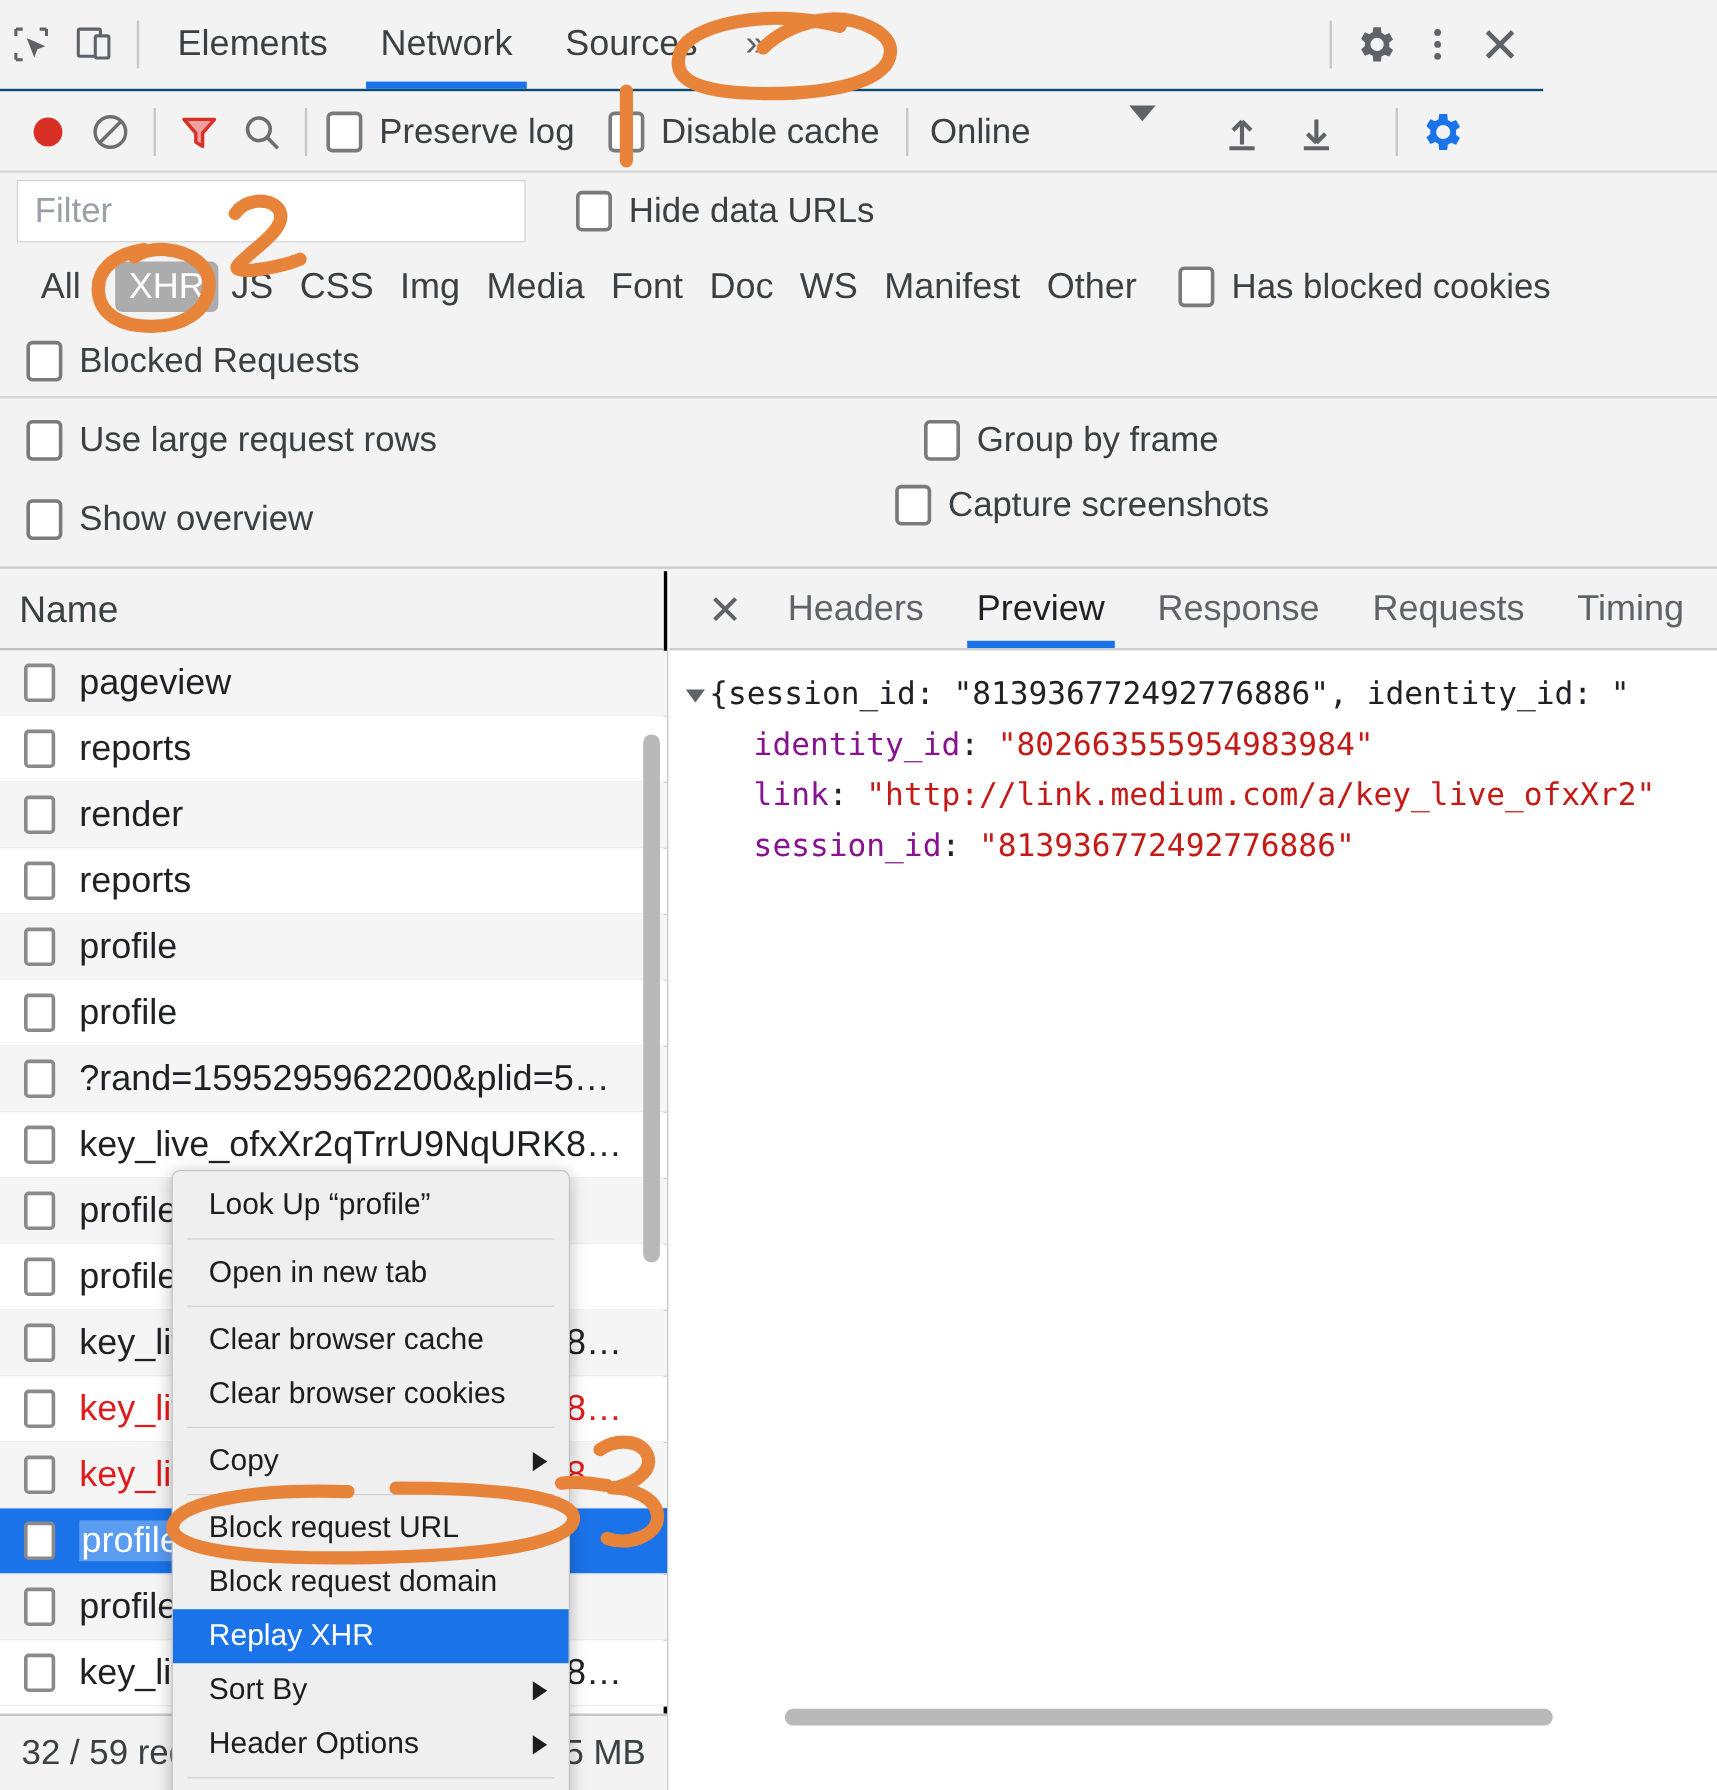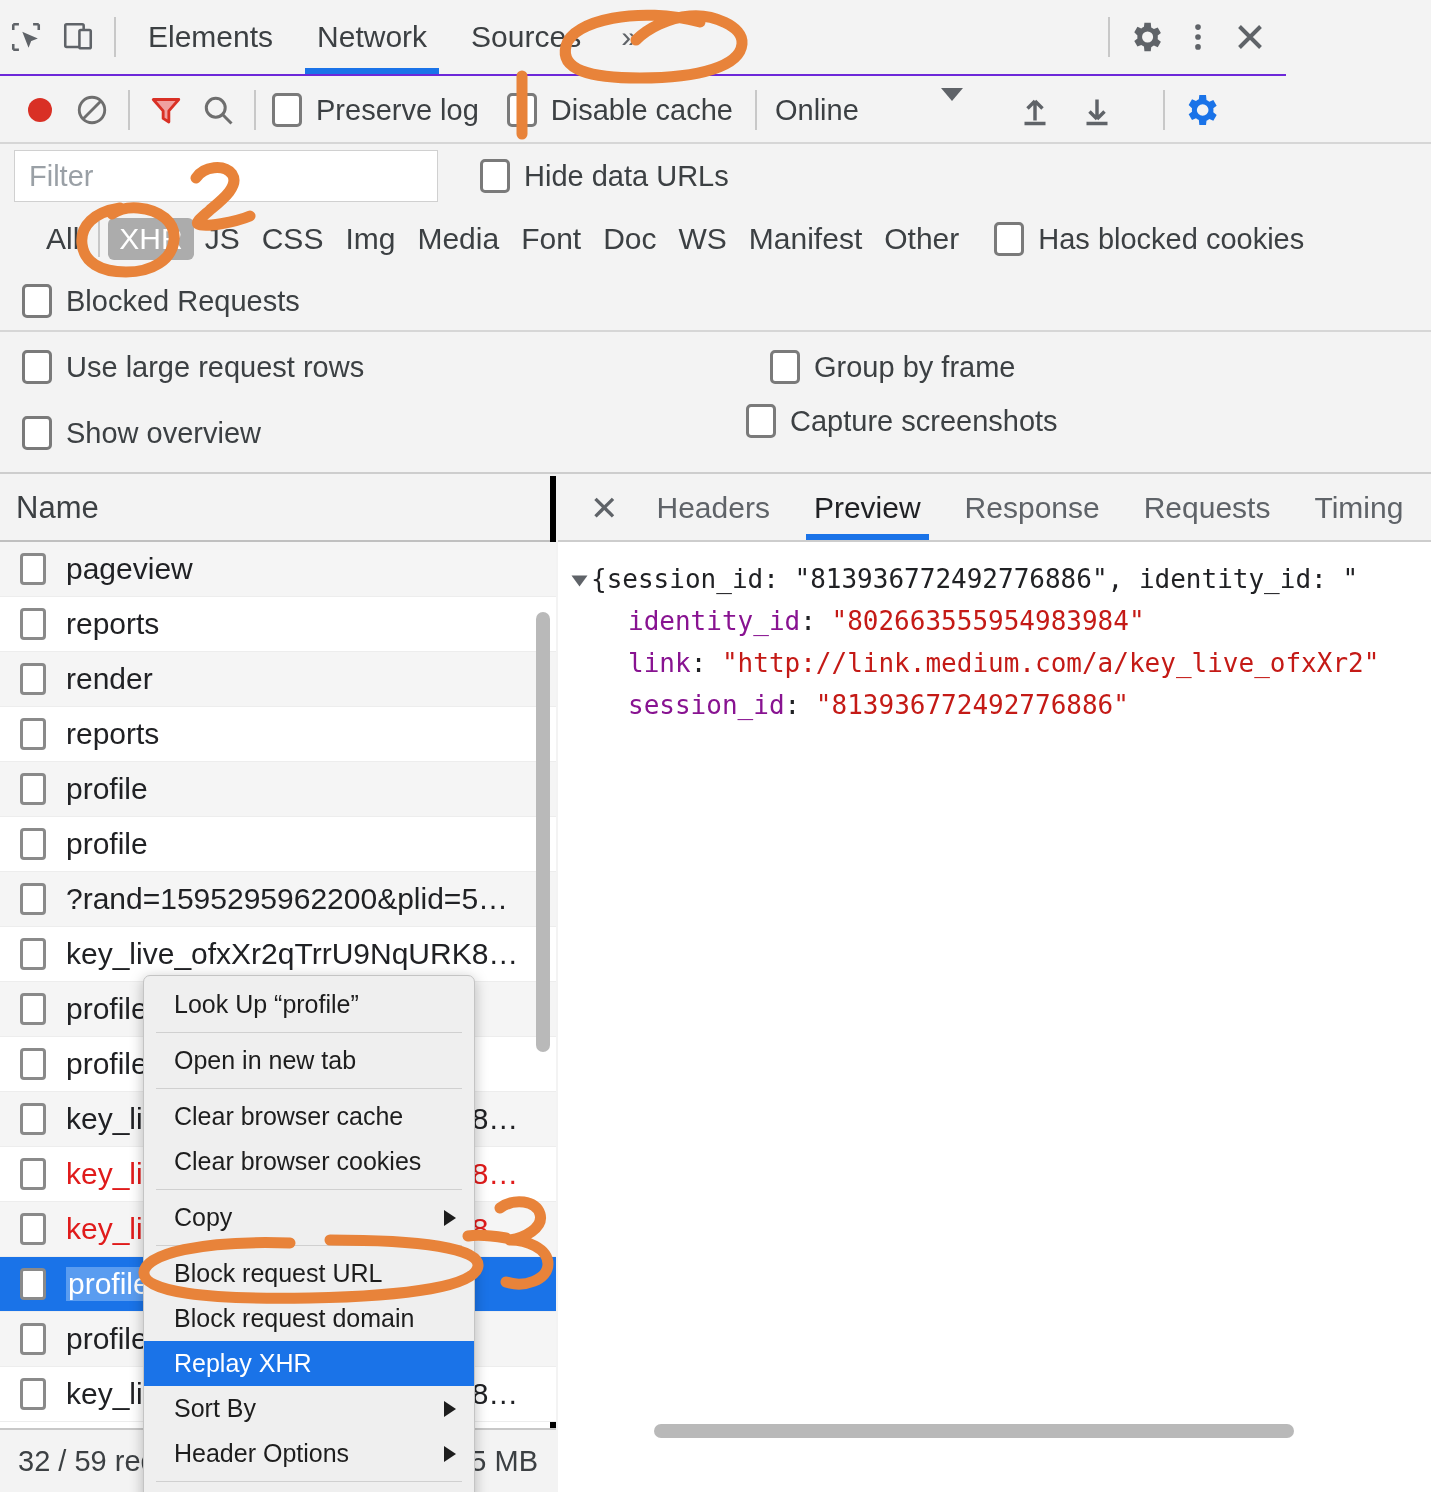--- a/index.html
+++ b/index.html
@@ -7,21 +7,21 @@
     width: 1431px; height: 1492px;
     background: #fff;
     font-family: "Liberation Sans", sans-serif;
     overflow: hidden;
   }
   #root { position: relative; width: 1431px; height: 1492px; background: #f3f3f3; }
 
   
   .tabbar {
     position: absolute; left: 0; top: 0; width: 1286px; height: 76px;
-    background: #f3f3f3; border-bottom: 2px solid #6d28d9;
+    background: #f3f3f3; border-bottom: 2px solid #0c4a6e;
     display: flex; align-items: center;
   }
   .icbtn {
     width: 52px; height: 52px; display: flex; align-items: center; justify-content: center;
     flex: 0 0 auto;
   }
   .icbtn svg { display: block; }
   .vsep { width: 2px; height: 40px; background: #c8c8c8; margin: 0 10px; flex: 0 0 auto; }
   .maintab {
     position: relative; font-size: 30px; color: #3c4043;
@@ -58,21 +58,21 @@
   }
   .filterinput {
     width: 424px; height: 52px; background: #fff; border: 1px solid #d0d0d0;
     display: flex; align-items: center; padding-left: 14px;
   }
   .filterph { font-size: 29px; color: #9aa0a6; }
 
   
   .typerow {
     position: absolute; left: 0; top: 208px; width: 1431px; height: 62px;
-    display: flex; align-items: center; padding-left: 35px;
+    display: flex; align-items: center; padding-left: 23px;
   }
   .typebtn { font-size: 30px; color: #3c4043; padding: 4px 11px; border-radius: 6px; white-space: nowrap; }
   .typebtn.sel { background: #acacac; color: #fff; }
   .tsep { width: 2px; height: 36px; background: #c8c8c8; margin: 0 8px; }
 
   
   .blockedrow {
     position: absolute; left: 0; top: 272px; width: 1431px; height: 60px;
     display: flex; align-items: center; padding-left: 22px;
     border-bottom: 2px solid #d6d6d6;
@@ -81,21 +81,21 @@
   
   .settings {
     position: absolute; left: 0; top: 334px; width: 1431px; height: 140px;
     border-bottom: 2px solid #cdcdcd; background: #f3f3f3;
   }
   .setrow { position: absolute; display: flex; align-items: center; }
 
   
   .leftpane {
     position: absolute; left: 0; top: 476px; width: 556px; height: 1016px;
-    background: #fff; border-right: 6px solid #000000;
+    background: #fff; border-right: 3px solid #000000;
   }
   .colhead {
     height: 66px; background: #f3f3f3; border-bottom: 2px solid #c0c0c0;
     display: flex; align-items: center; padding-left: 16px;
   }
   .colhead span { font-size: 31px; color: #3c4043; }
   .listwrap { position: absolute; left: 0; top: 66px; width: 556px; height: 884px; overflow: hidden; }
   .reqrow {
     height: 55px; display: flex; align-items: center; padding-left: 20px;
     border-bottom: 1px solid #ededed;

